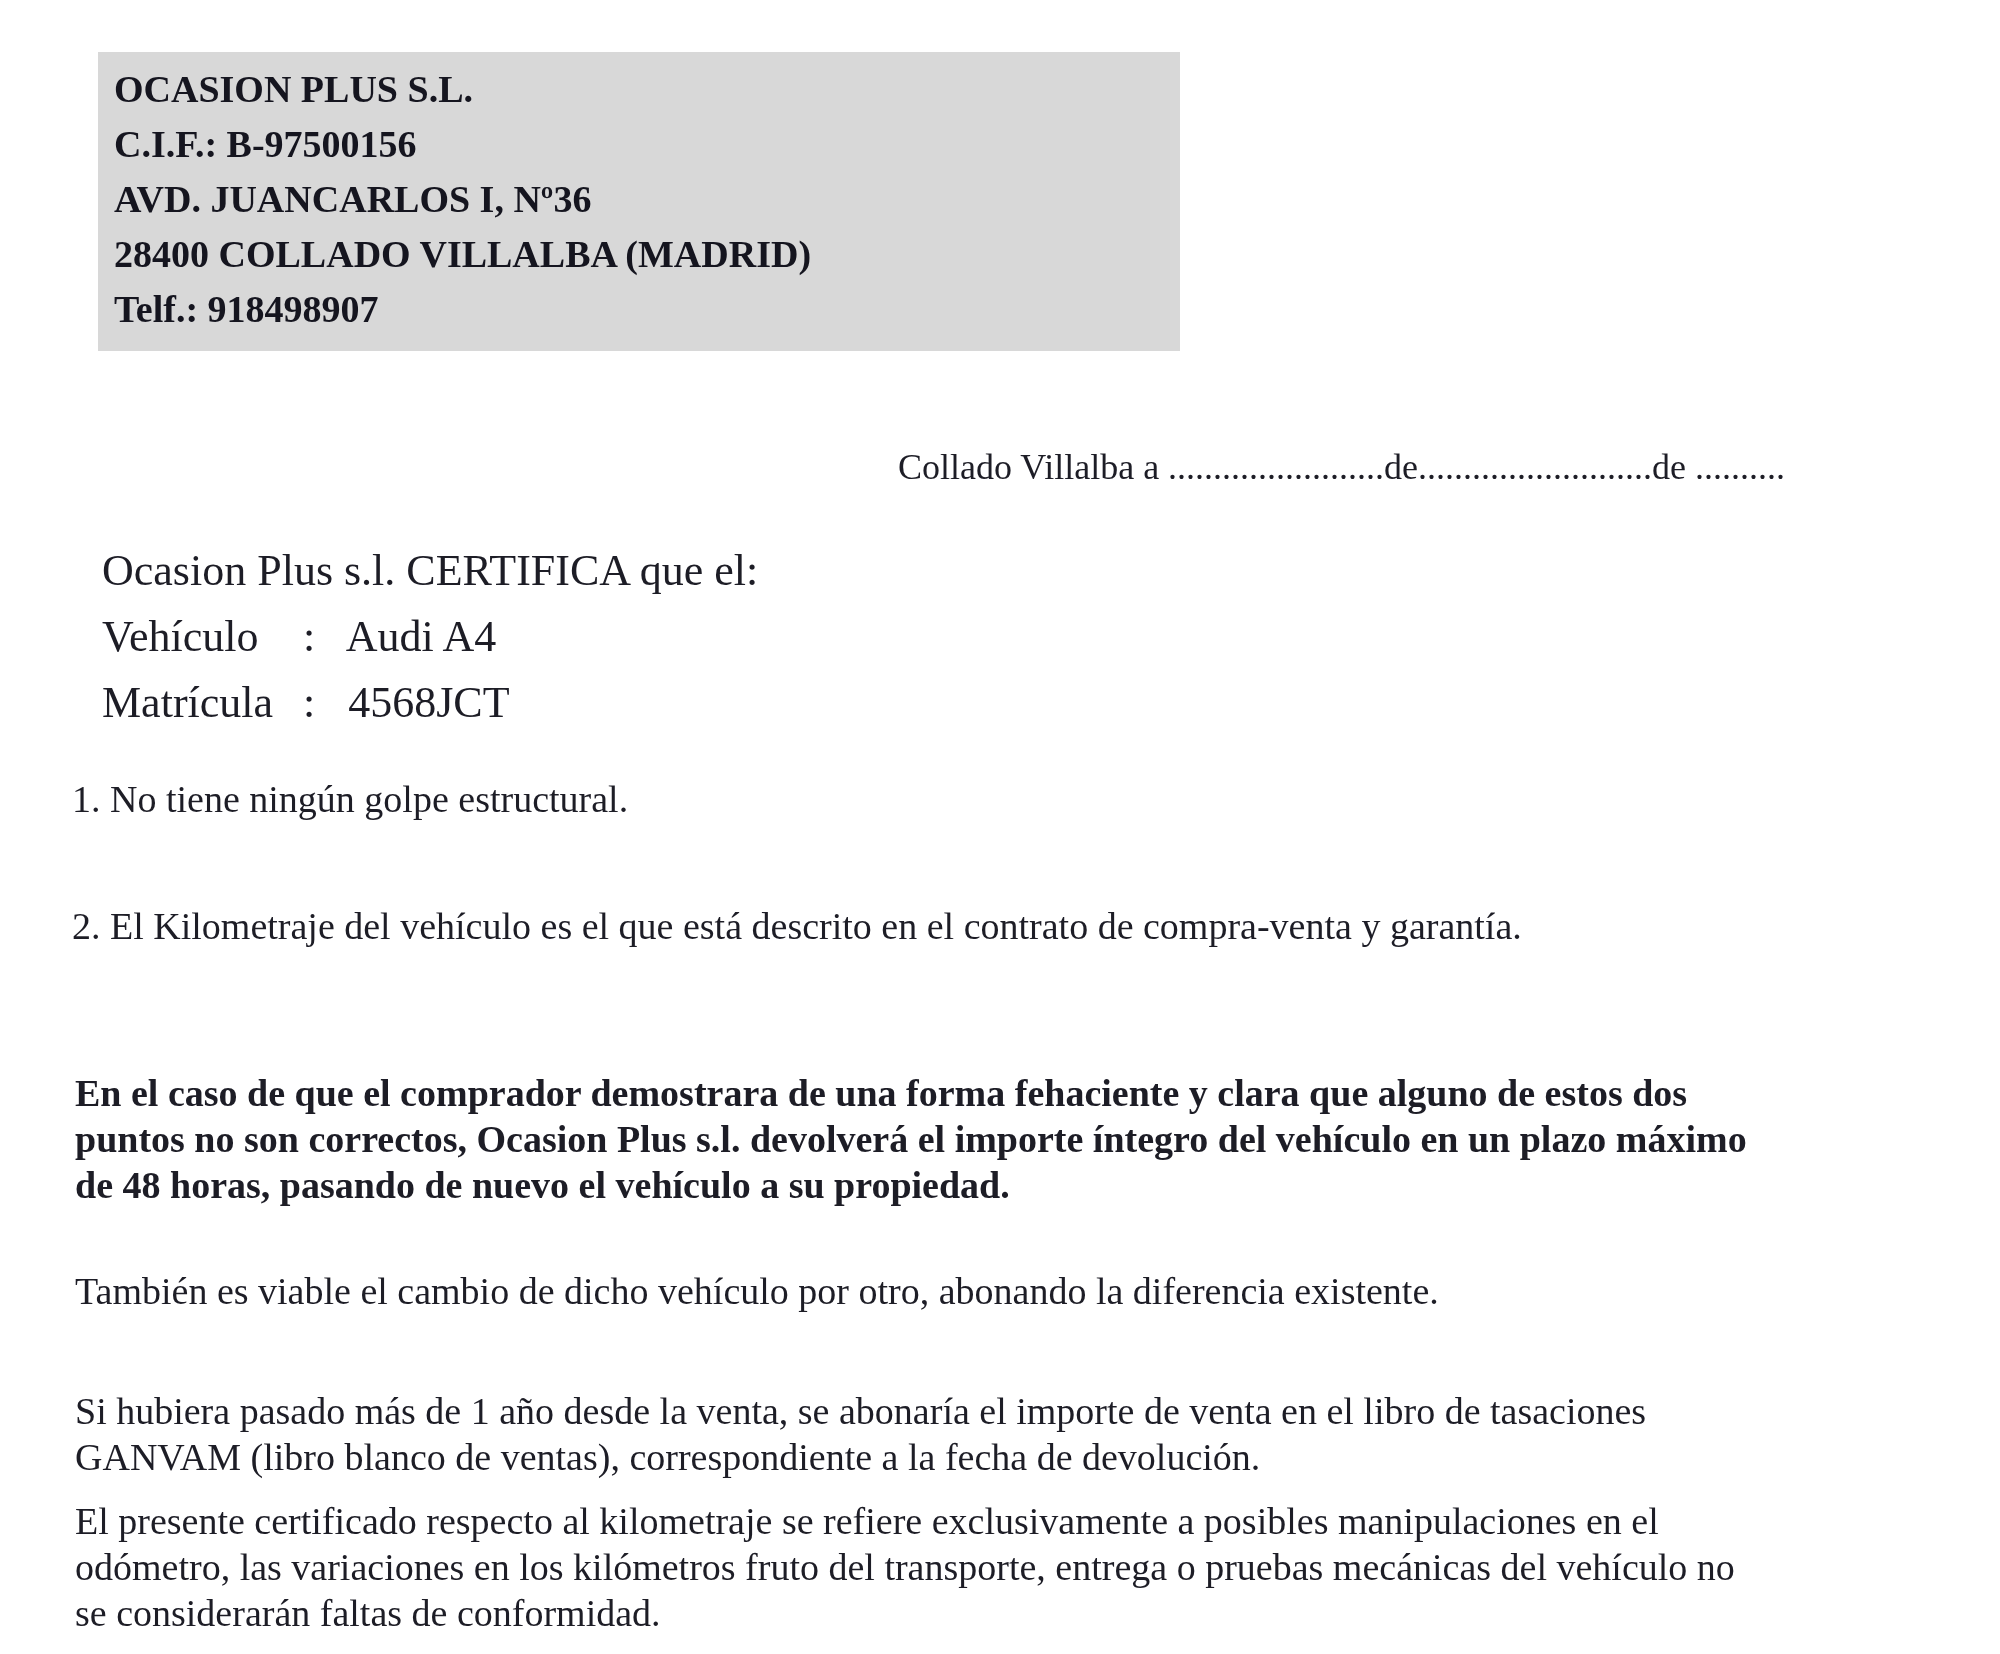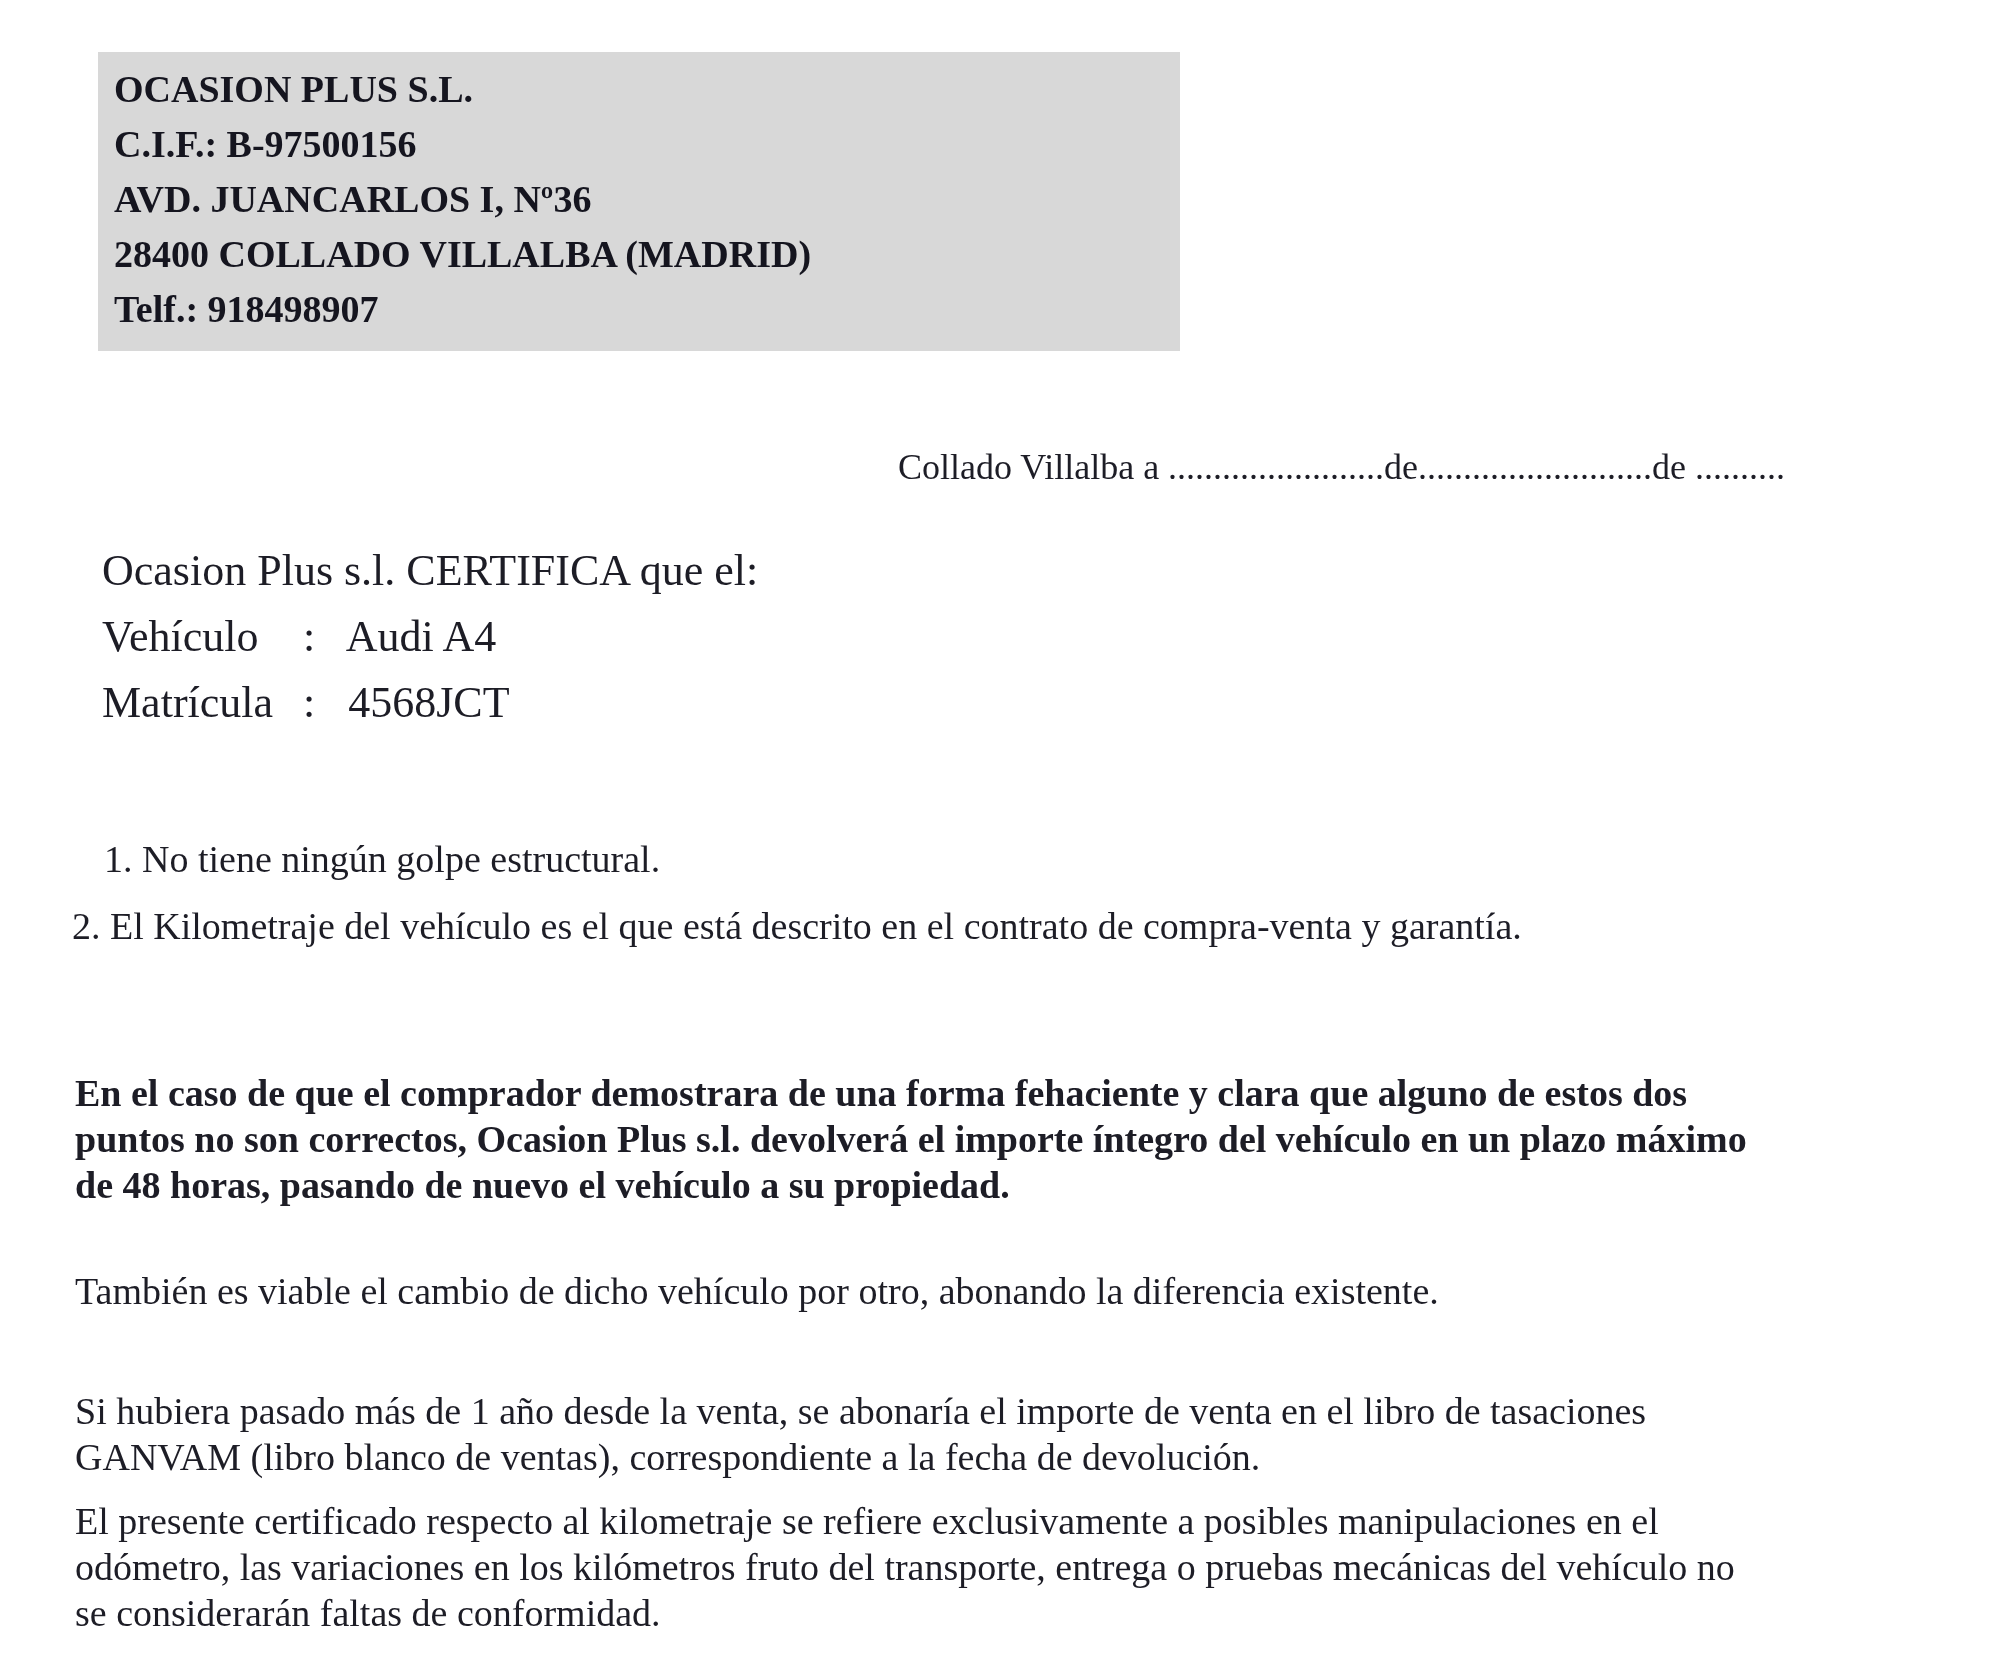--- a/index.html
+++ b/index.html
@@ -50,21 +50,21 @@
     width: 190px;
   }
   .field-sep { margin-right: 22px; }
   .point {
     position: absolute;
     left: 72px;
     font-size: 38px;
     line-height: 46px;
     white-space: nowrap;
   }
-  .point-1 { top: 836px; margin-left: 32px; }
+  .point-1 { top: 776px; }
   .point-2 { top: 903px; }
   .para {
     position: absolute;
     left: 75px;
     width: 1680px;
     font-size: 38px;
     line-height: 46px;
   }
   .para-1 { top: 1070px; font-weight: bold; }
   .para-2 { top: 1268px; }

